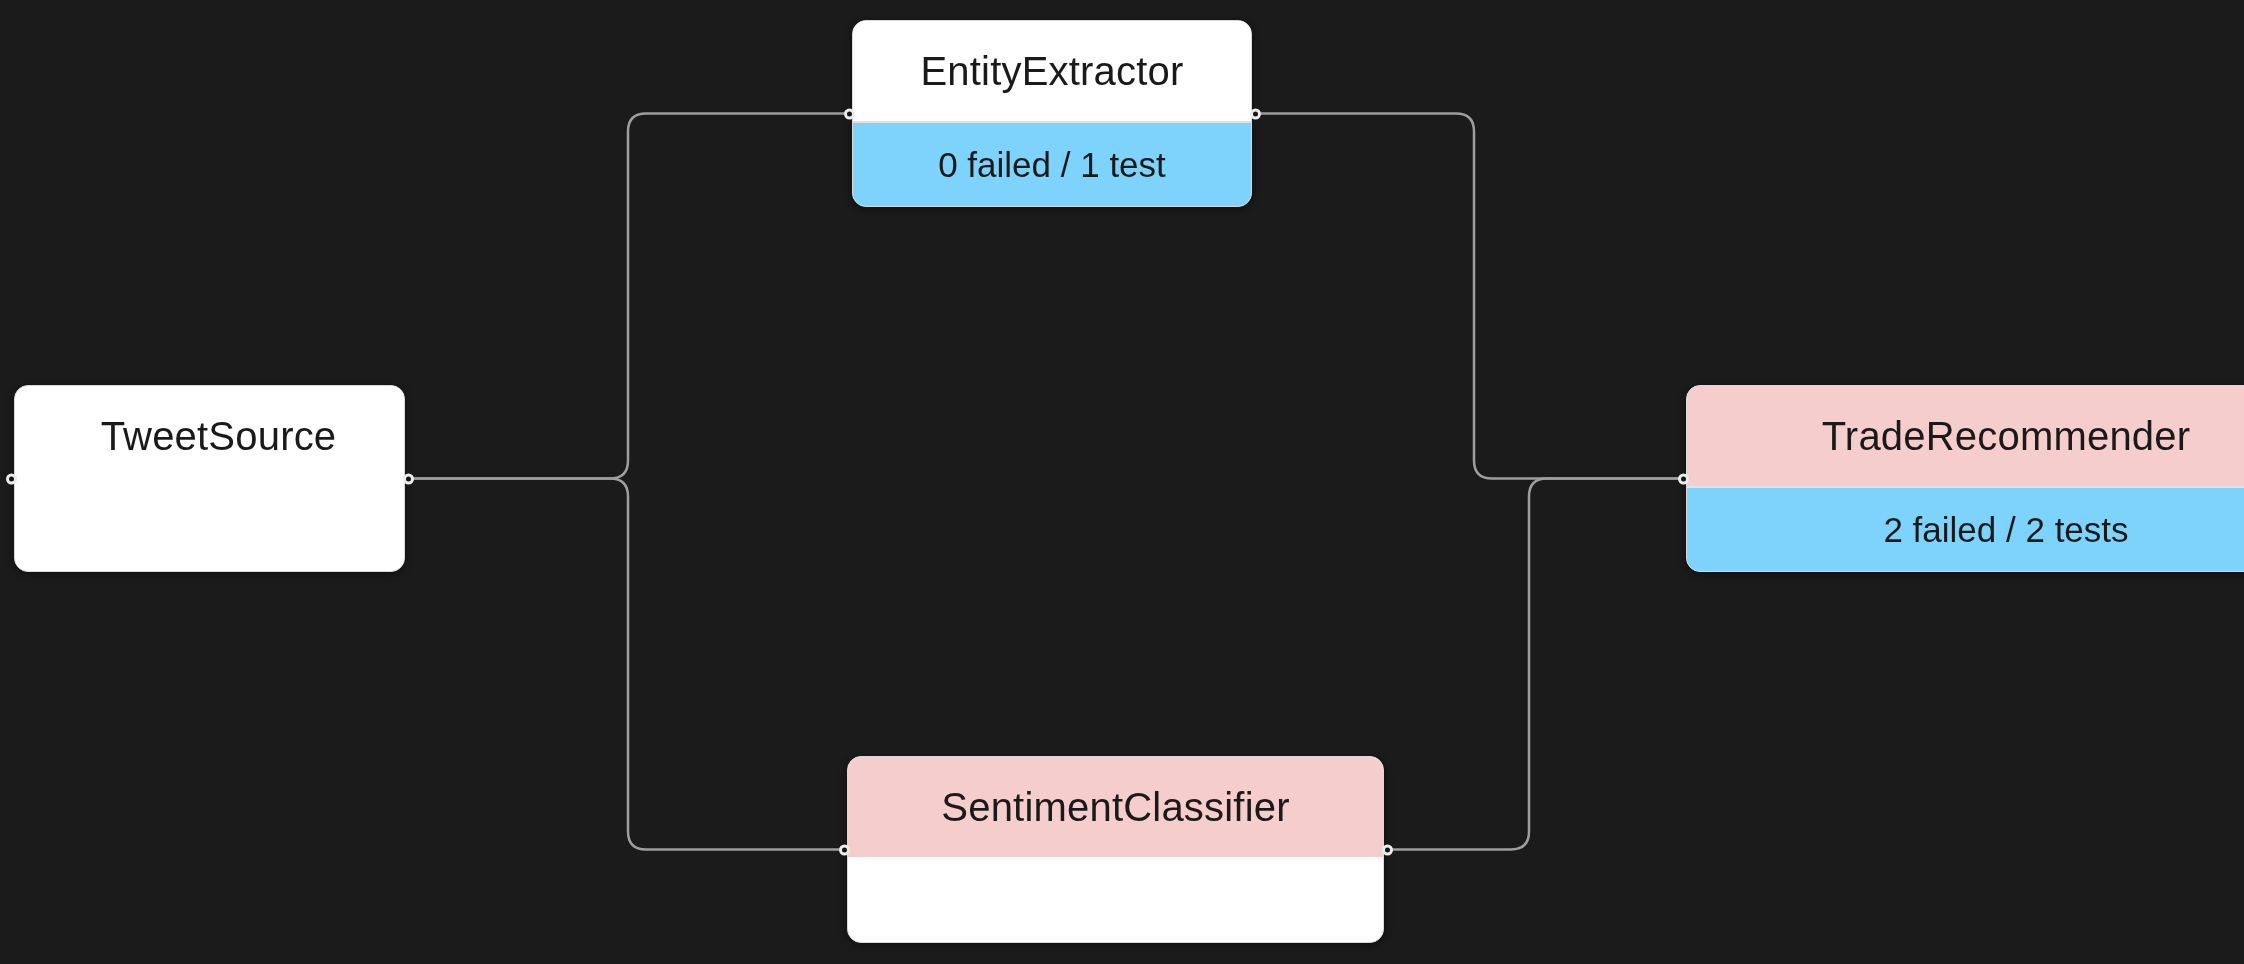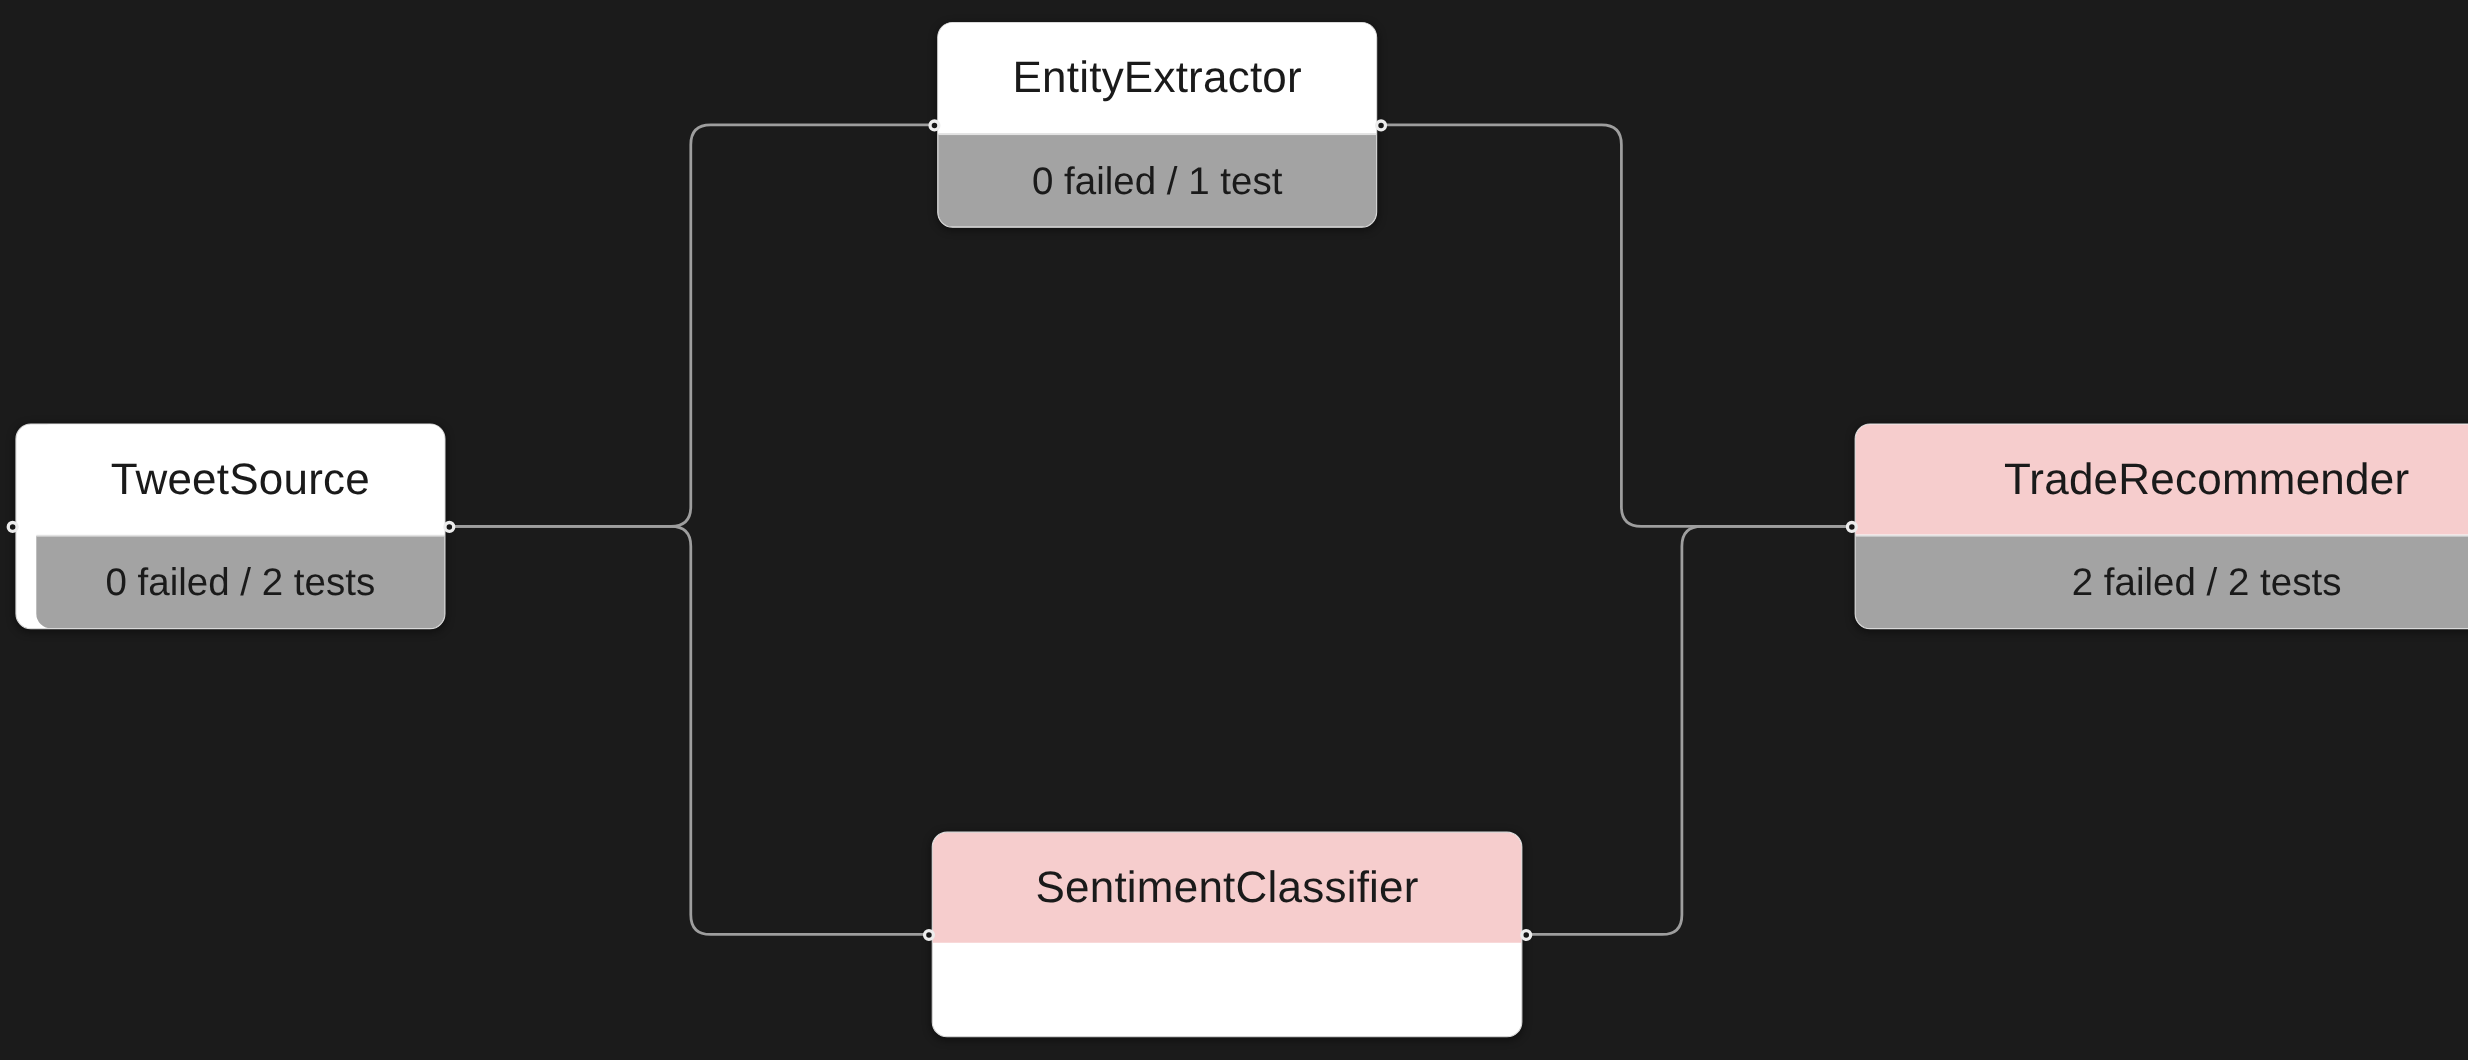--- a/index.html
+++ b/index.html
@@ -60,21 +60,21 @@
     background:var(--node-fail-header);
   }
   .node-body{
     flex:1;
     display:flex;
     align-items:center;
     justify-content:center;
     font-size:35px;
     border-top:2px solid var(--divider);
     border-radius:0 0 13px 13px;
-    background:#a3a3a3;
+    background:#7dd3fc;
   }
   .handle{
     position:absolute;
     width:11px;
     height:11px;
     border:3px solid var(--handle-border);
     border-radius:50%;
     background:var(--handle-bg);
     top:50%;
     transform:translateY(-50%);
@@ -92,23 +92,20 @@
     <path d="M 405 478.5 H 610 Q 628 478.5 628 460.5 L 628 131.5 Q 628 113.5 646 113.5 H 852"></path>
     <path d="M 405 478.5 H 610 Q 628 478.5 628 496.5 L 628 831.5 Q 628 849.5 646 849.5 H 847"></path>
     <path d="M 1252 113.5 H 1456 Q 1474 113.5 1474 131.5 L 1474 460.5 Q 1474 478.5 1492 478.5 H 1686"></path>
     <path d="M 1364 849.5 H 1511 Q 1529 849.5 1529 831.5 L 1529 496.5 Q 1529 478.5 1547 478.5 H 1686"></path>
   </svg>
 
   <div class="node pass" style="left:14px; top:385px; width:391px;padding-left:18px;">
     <div class="handle left"></div>
     <div class="node-header">
       <span>TweetSource</span>
-    </div>
-    <div class="node-body">
-      <span>0 failed / 2 tests</span>
     </div>
     <div class="handle right"></div>
   </div>
 
   <div class="node pass" style="left:852px; top:20px; width:400px;">
     <div class="handle left"></div>
     <div class="node-header">
       <span>EntityExtractor</span>
     </div>
     <div class="node-body">

